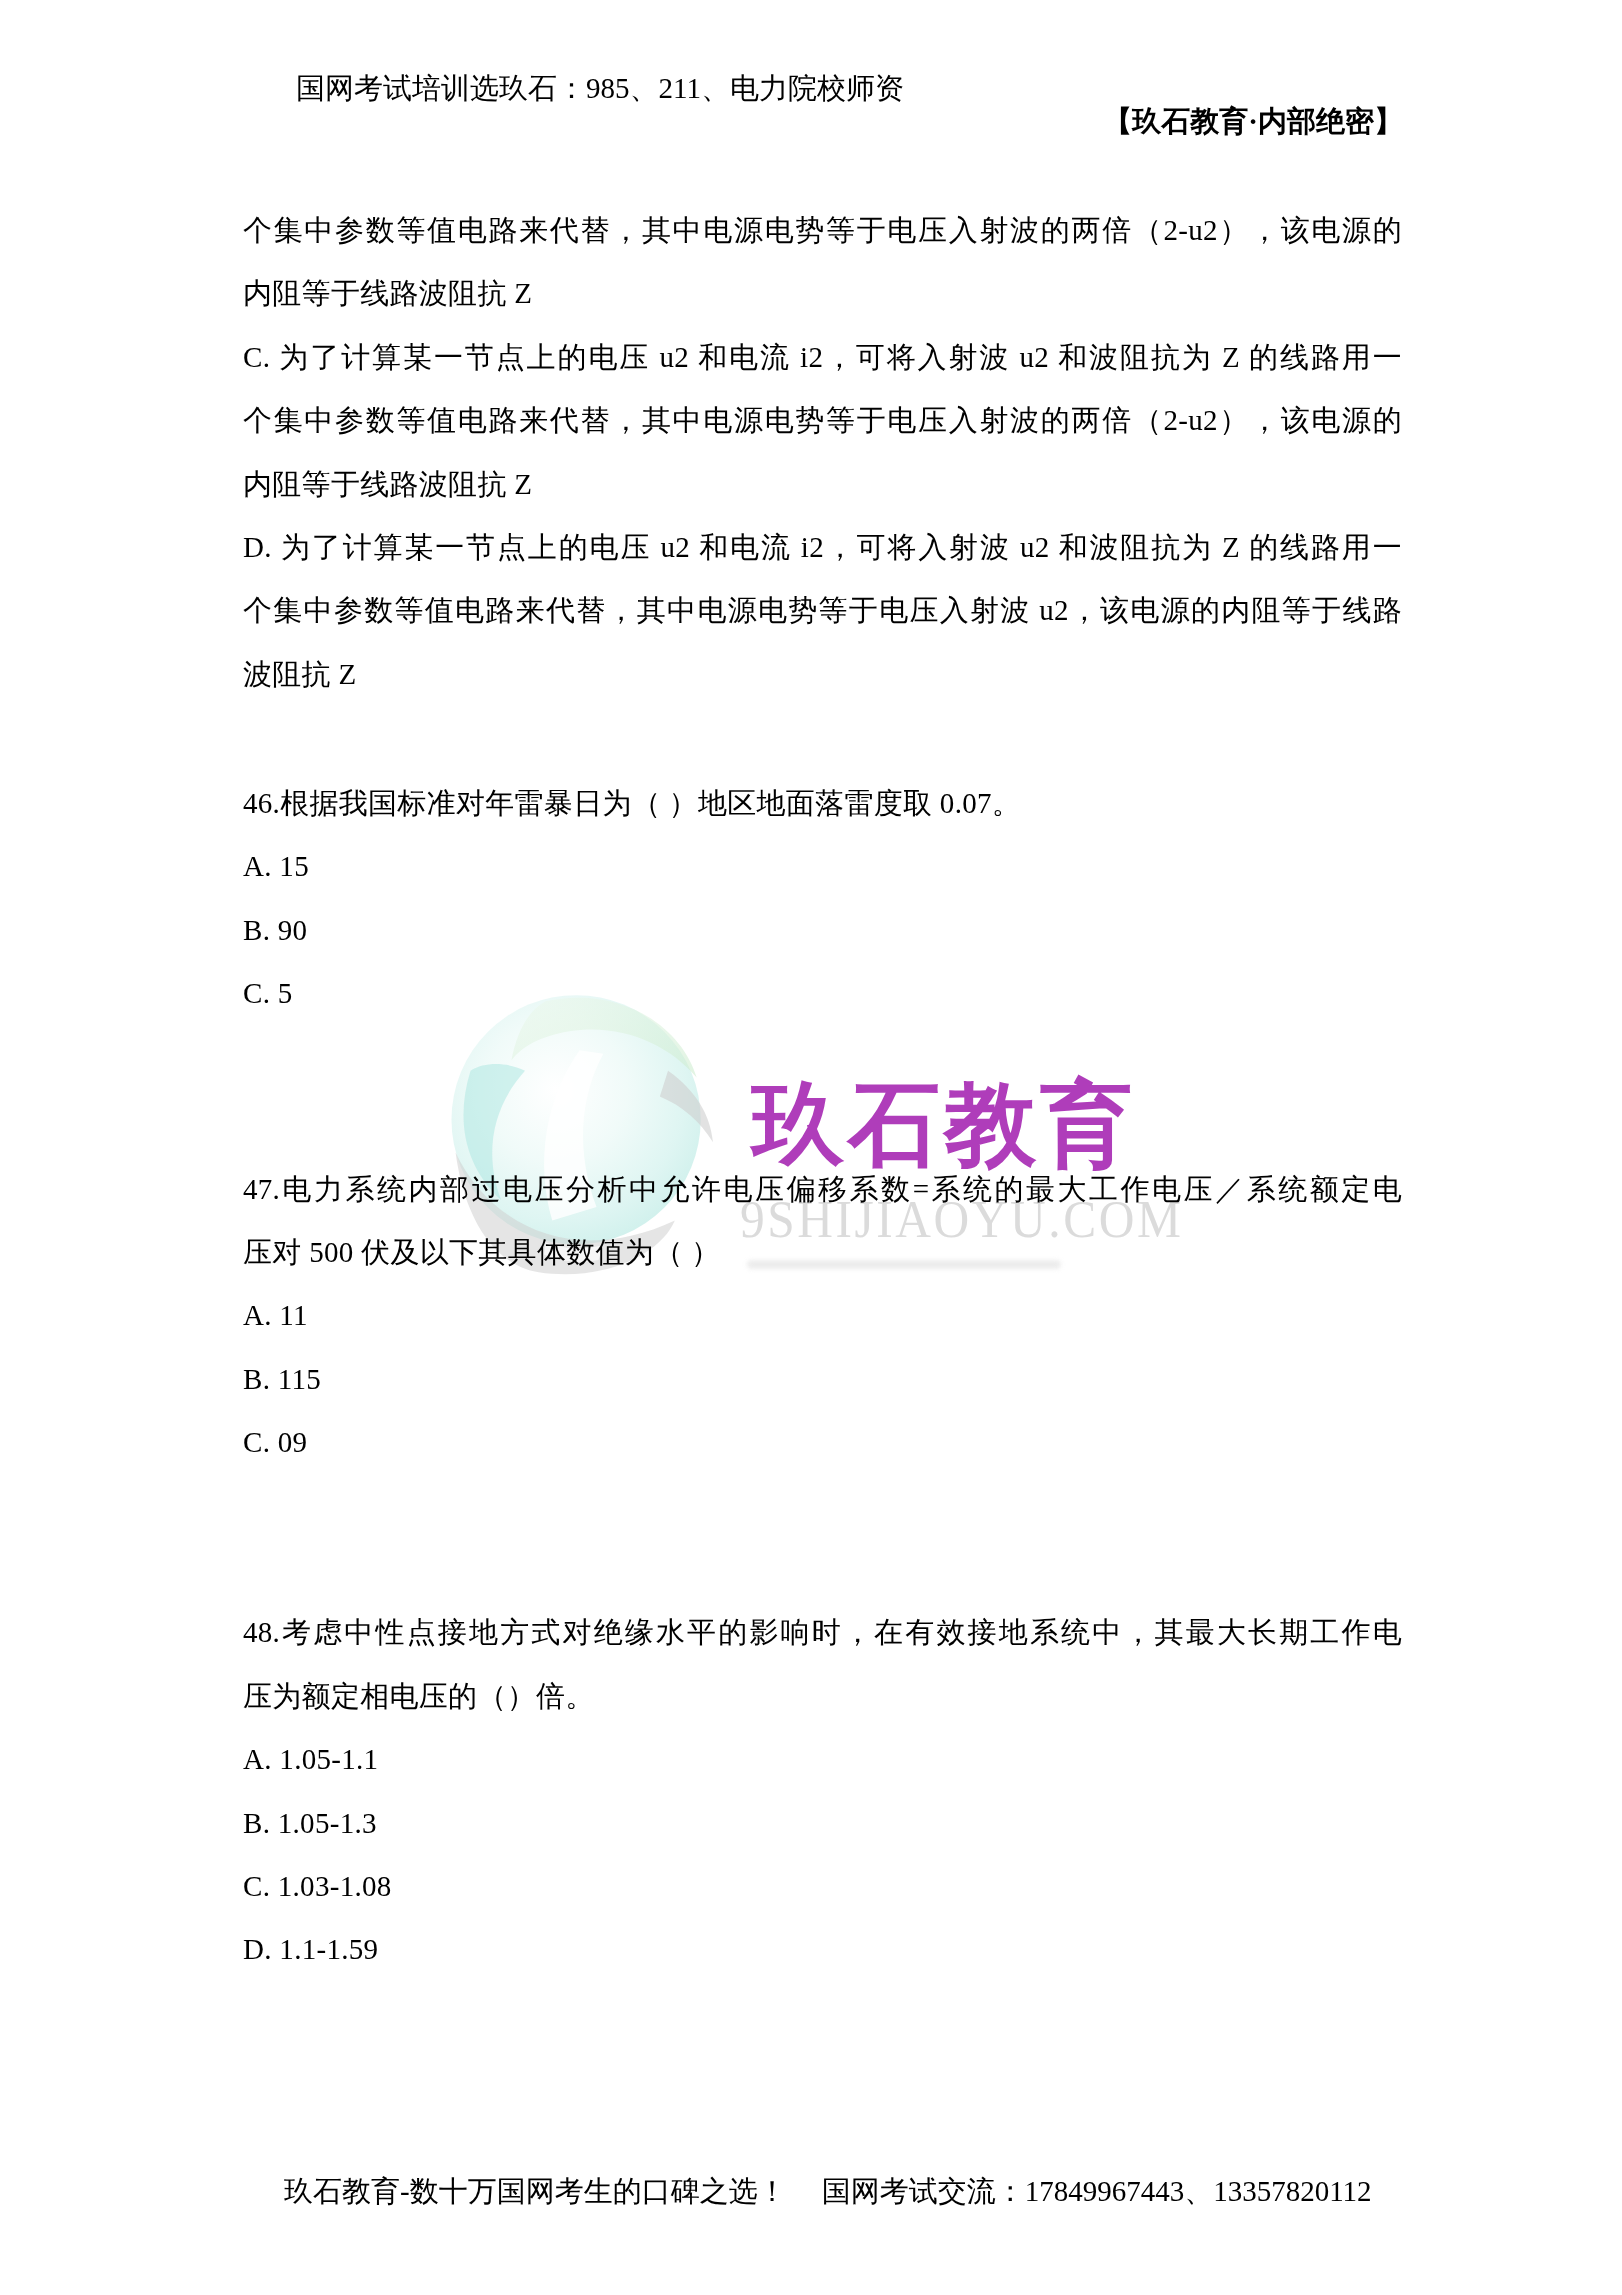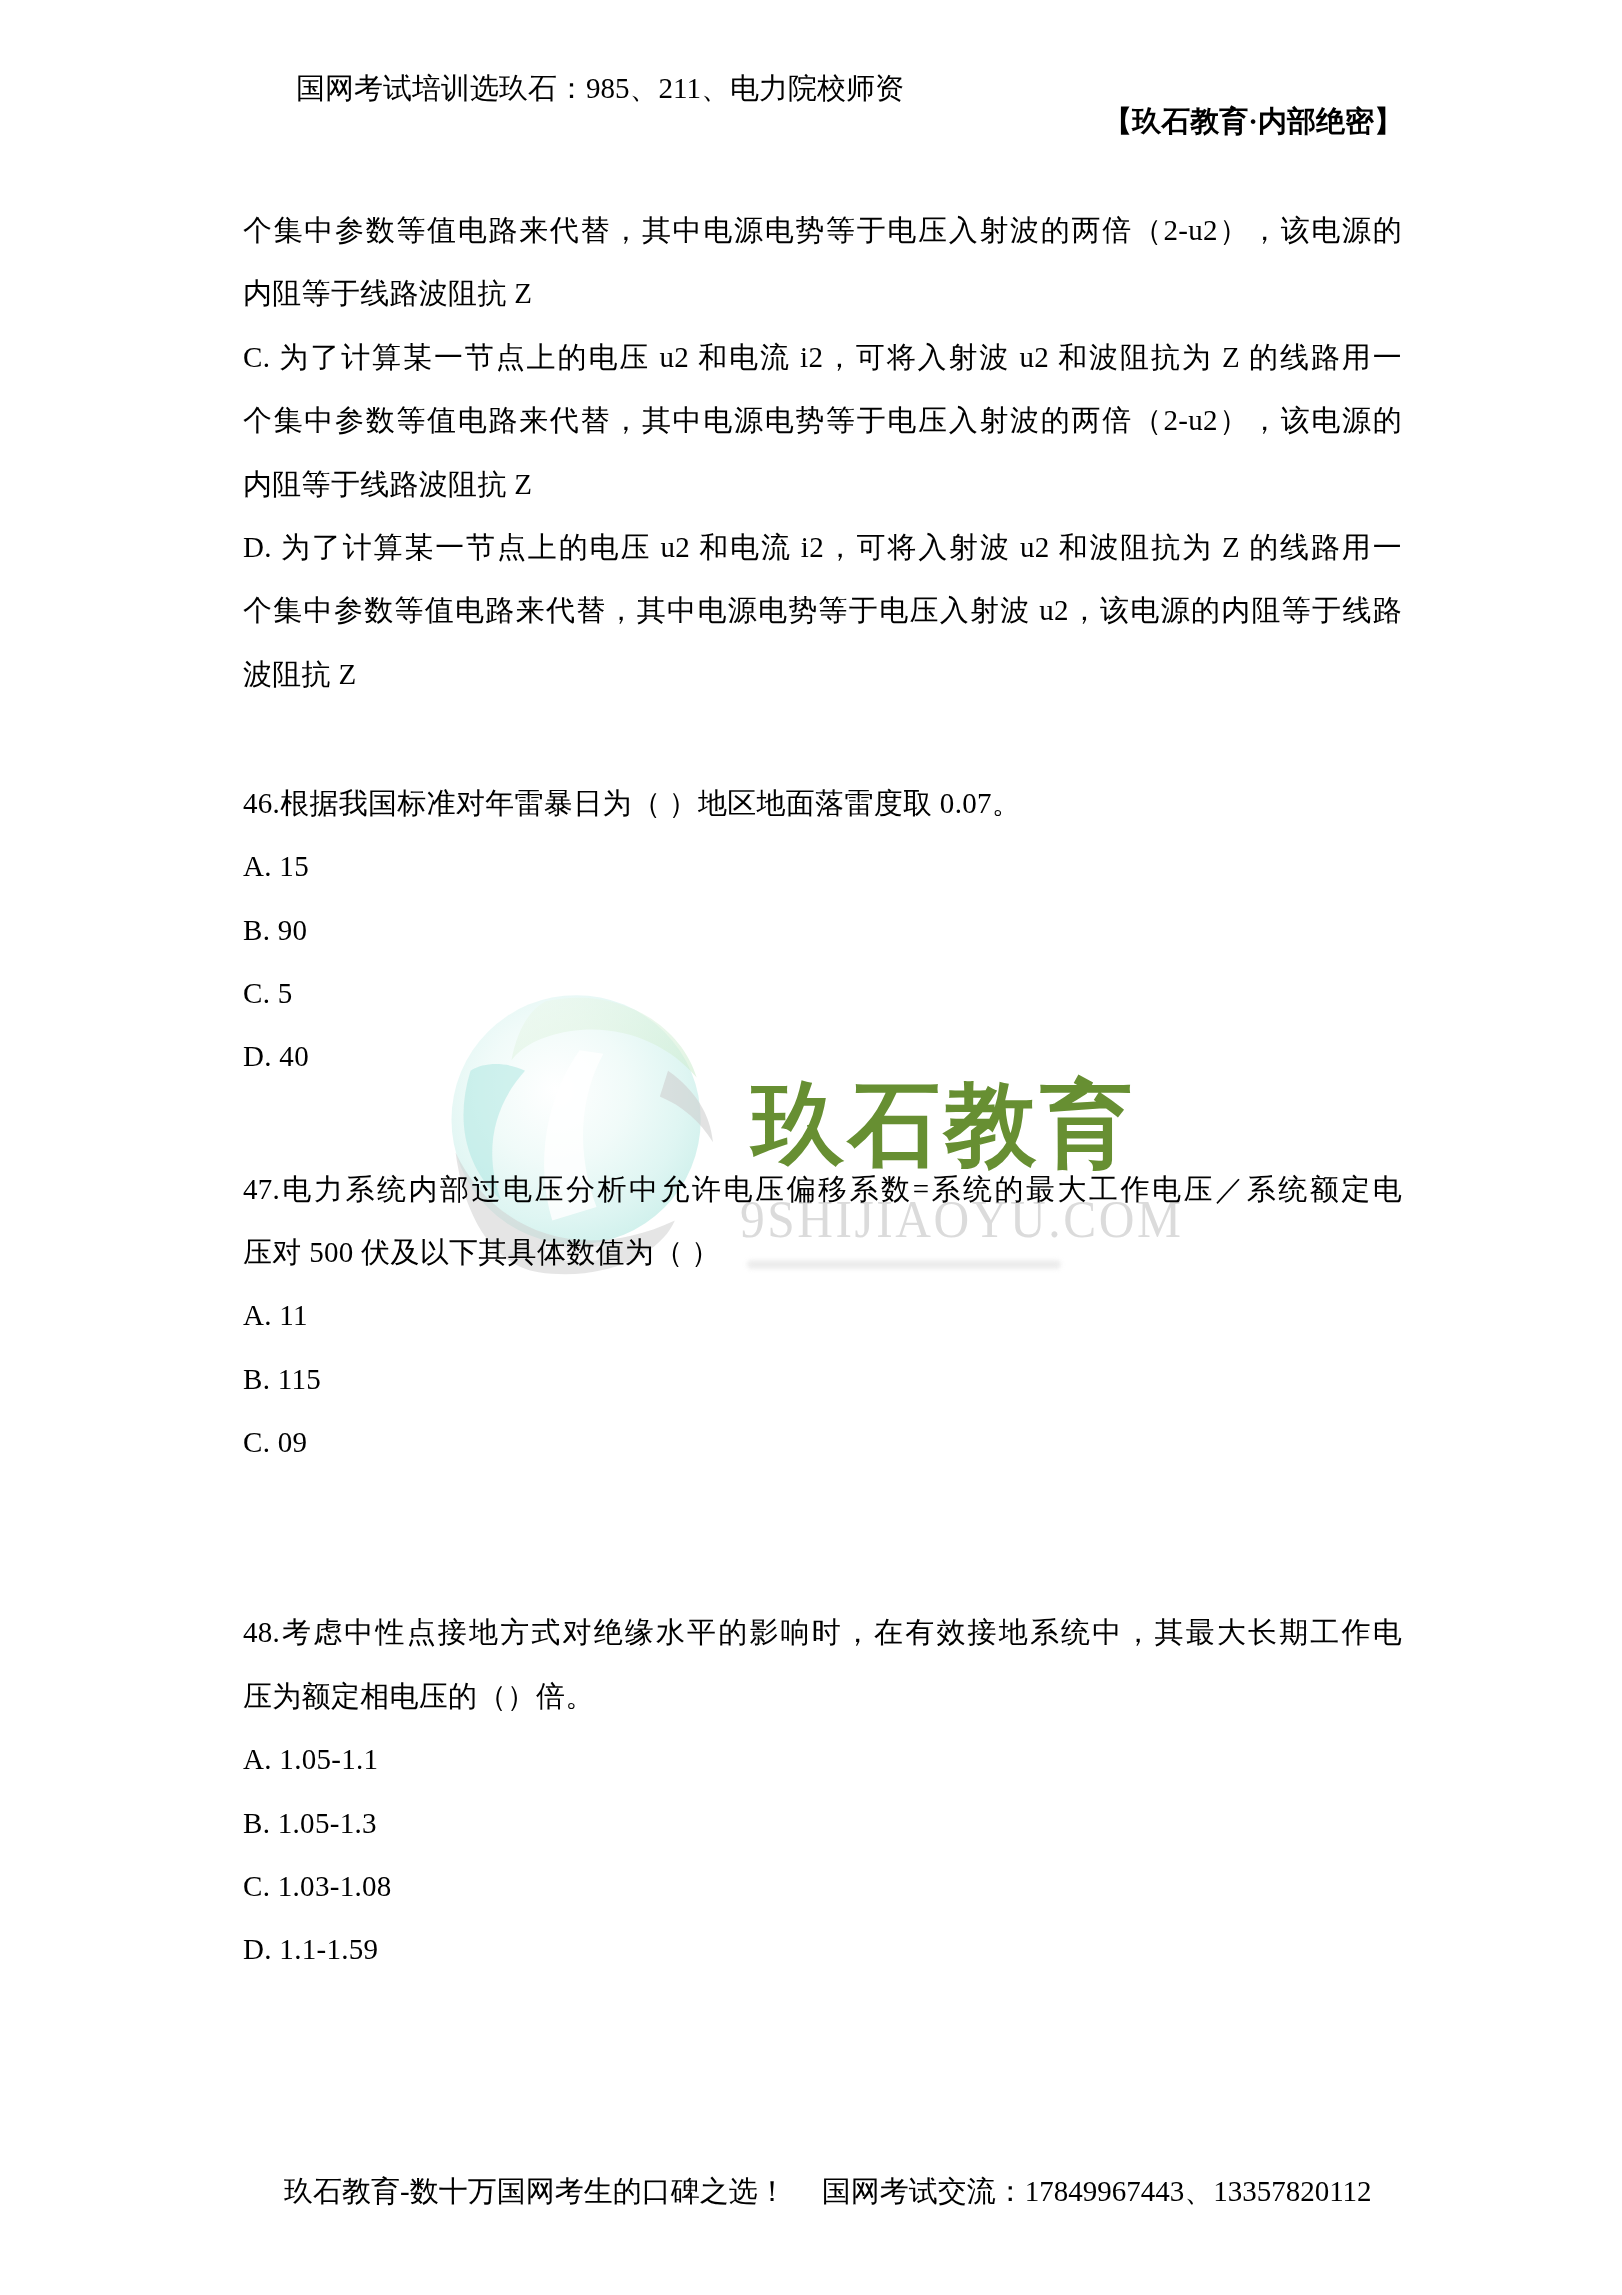--- a/index.html
+++ b/index.html
@@ -25,21 +25,21 @@
   .fill{
     white-space:normal;text-align:justify;text-align-last:justify;font-family:Liberation Serif, serif;
   }
 
   
   .wm{position:absolute;left:0;top:0;z-index:0;}
   .wm-logo{position:absolute;left:443px;top:989px;width:273px;height:286px;}
   .wm-brand{
     position:absolute;left:752px;top:1079px;
     font-size:92px;line-height:92px;font-weight:700;
-    color:#4d7c0f;letter-spacing:4.1px;opacity:.85;white-space:nowrap;
+    color:#a21caf;letter-spacing:4.1px;opacity:.85;white-space:nowrap;
   }
   .wm-domain{
     position:absolute;left:740px;top:1192px;
     font-size:52px;line-height:55px;color:#dadada;letter-spacing:2.7px;
     transform:scaleX(.95);transform-origin:left top;white-space:nowrap;opacity:.95;
   }
   .wm-tagline{
     position:absolute;left:747px;top:1260px;width:314px;height:8.9px;
     background:#e8e8e8;border-radius:4.8px;filter:blur(2px);opacity:.8;
   }
@@ -92,21 +92,20 @@
   <div class="ln fill" style="top:389px">个集中参数等值电路来代替，其中电源电势等于电压入射波的两倍（2-u2），该电源的</div>
   <div class="ln" style="top:453px">内阻等于线路波阻抗 Z</div>
   <div class="ln fill" style="top:516px">D. 为了计算某一节点上的电压 u2 和电流 i2，可将入射波 u2 和波阻抗为 Z 的线路用一</div>
   <div class="ln fill" style="top:579px">个集中参数等值电路来代替，其中电源电势等于电压入射波 u2，该电源的内阻等于线路</div>
   <div class="ln" style="top:643px">波阻抗 Z</div>
 
   <div class="ln" style="top:772px">46.根据我国标准对年雷暴日为（ ）地区地面落雷度取 0.07。</div>
   <div class="ln" style="top:835px">A. 15</div>
   <div class="ln" style="top:899px">B. 90</div>
   <div class="ln" style="top:962px">C. 5</div>
-  <div class="ln" style="top:1025px">D. 40</div>
 
   <div class="ln fill" style="top:1158px">47.电力系统内部过电压分析中允许电压偏移系数=系统的最大工作电压／系统额定电</div>
   <div class="ln" style="top:1221px">压对 500 伏及以下其具体数值为（ ）</div>
   <div class="ln" style="top:1284px">A. 11</div>
   <div class="ln" style="top:1348px">B. 115</div>
   <div class="ln" style="top:1411px">C. 09</div>
 
   <div class="ln fill" style="top:1601px">48.考虑中性点接地方式对绝缘水平的影响时，在有效接地系统中，其最大长期工作电</div>
   <div class="ln" style="top:1665px">压为额定相电压的（）倍。</div>
   <div class="ln" style="top:1728px">A. 1.05-1.1</div>

